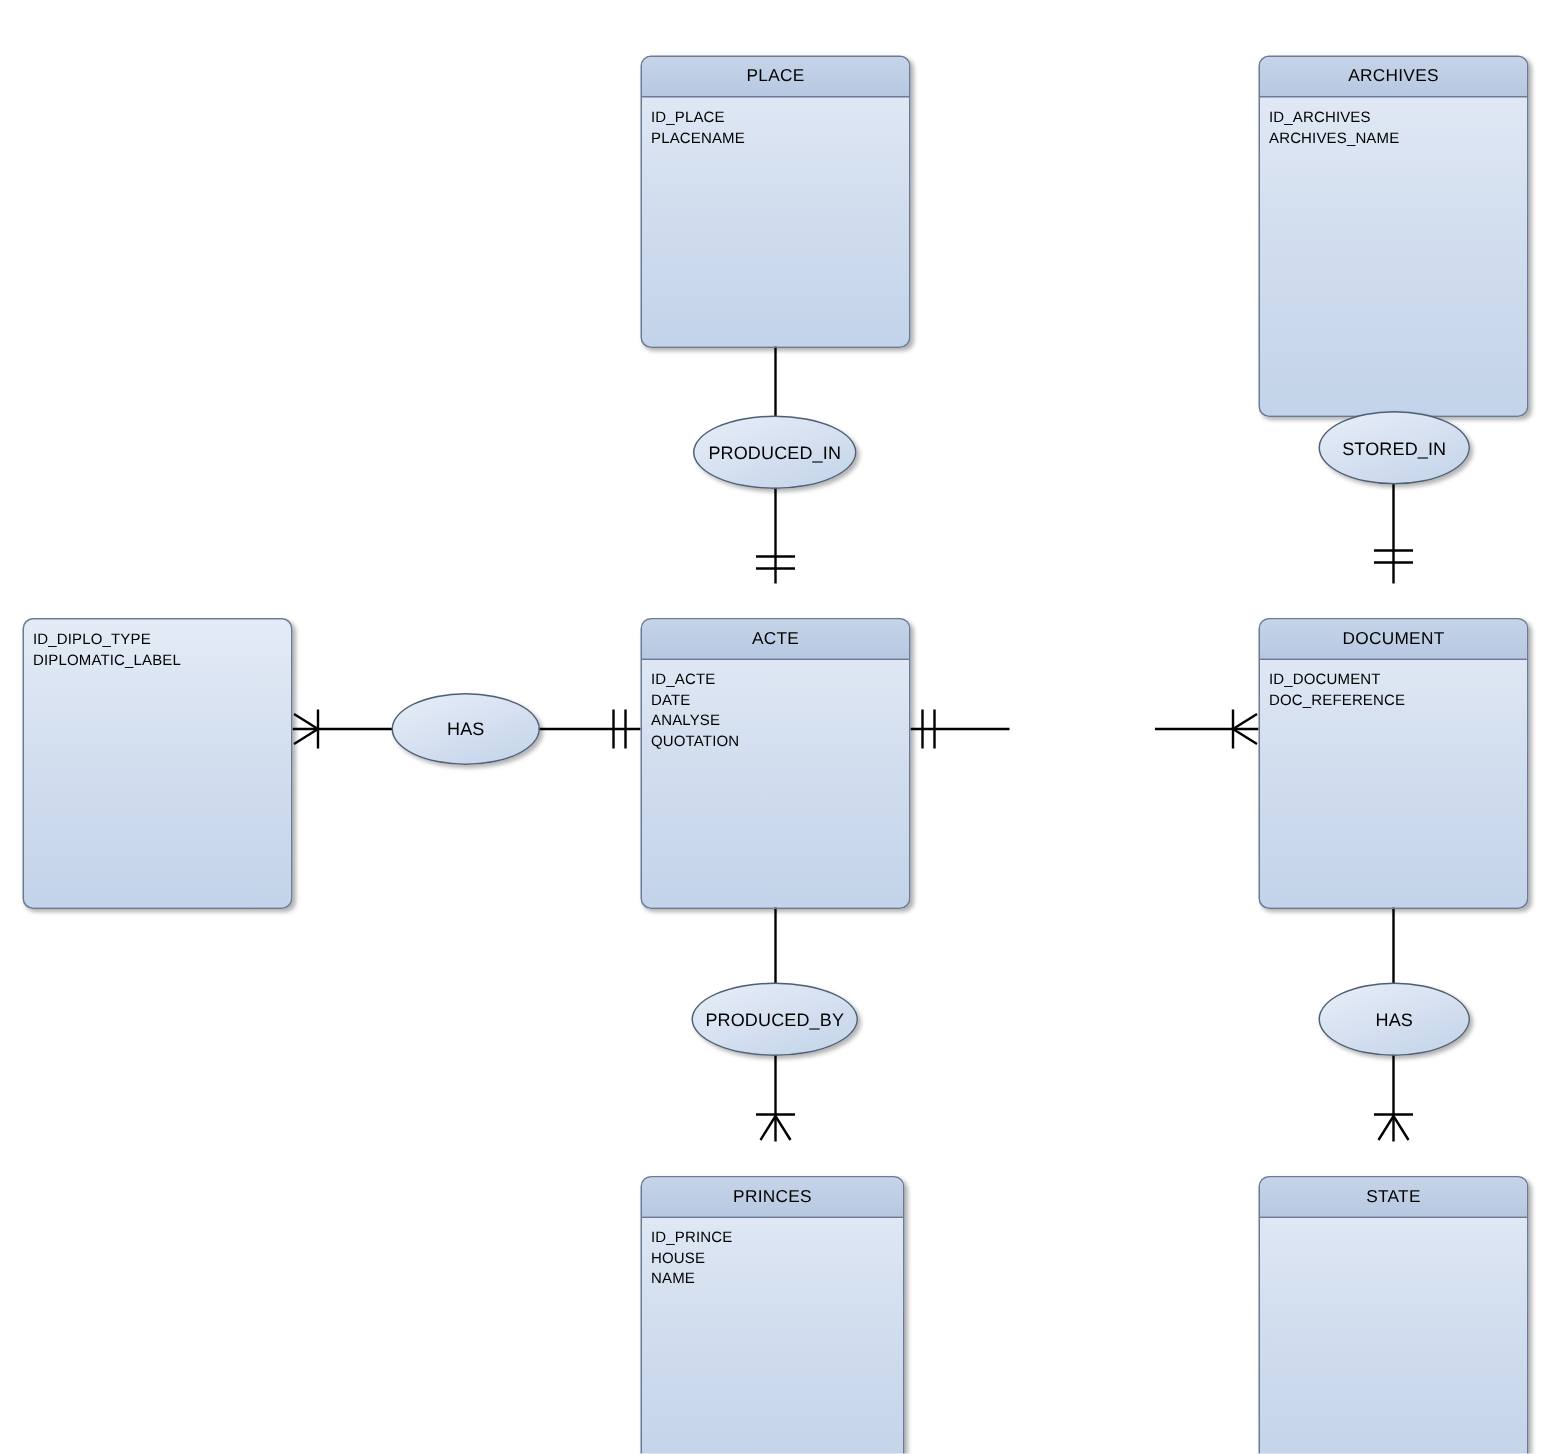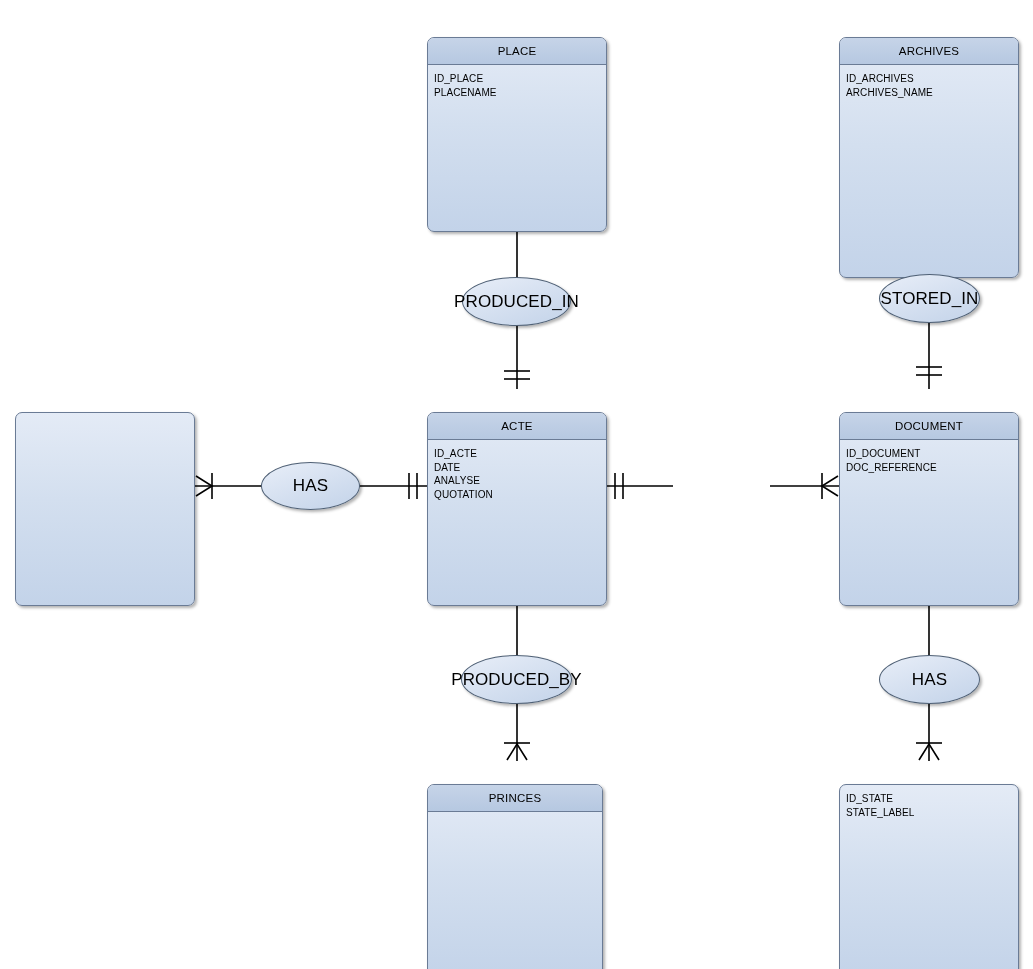--- a/index.html
+++ b/index.html
@@ -49,21 +49,21 @@
 
   
   .rel{
     position:absolute;
     box-sizing:border-box;
     border:1px solid #4f6075;
     border-radius:50%;
     background:linear-gradient(160deg,#e8eef8 0%,#d9e3f2 40%,#c3d3e9 100%);
     box-shadow:2px 2px 3px rgba(0,0,0,0.30);
     display:flex;align-items:center;justify-content:center;
-    font-size:17px;color:#000;
+    font-size:12px;color:#000;
     z-index:6;
     letter-spacing:0.1px;
     text-align:right;
   }
 
   
   #wires{position:absolute;left:0;top:0;width:1033px;height:969px;z-index:2;}
   #wires line, #wires polyline{stroke:#000;fill:none;}
 </style>
 </head>
@@ -148,20 +148,24 @@
 
   <div class="entity" style="left:839px;top:14px;width:180px;height:241px;">
     <div class="entity-header">ARCHIVES</div>
     <div class="entity-body">
       <div class="attr">ID_ARCHIVES</div>
       <div class="attr">ARCHIVES_NAME</div>
     </div>
   </div>
 
   <div class="entity" style="left:15px;top:389px;width:180px;height:194px;">
+    <div class="entity-body">
+      <div class="attr">ID_DIPLO_TYPE</div>
+      <div class="attr">DIPLOMATIC_LABEL</div>
+    </div>
   </div>
 
   <div class="entity" style="left:427px;top:389px;width:180px;height:194px;">
     <div class="entity-header">ACTE</div>
     <div class="entity-body">
       <div class="attr">ID_ACTE</div>
       <div class="attr">DATE</div>
       <div class="attr">ANALYSE</div>
       <div class="attr">QUOTATION</div>
     </div>
@@ -170,27 +174,29 @@
   <div class="entity" style="left:839px;top:389px;width:180px;height:194px;">
     <div class="entity-header">DOCUMENT</div>
     <div class="entity-body">
       <div class="attr">ID_DOCUMENT</div>
       <div class="attr">DOC_REFERENCE</div>
     </div>
   </div>
 
   <div class="entity" style="left:427px;top:761px;width:176px;height:195px;">
     <div class="entity-header">PRINCES</div>
+    <div class="entity-body">
+      <div class="attr">ID_PRINCE</div>
+      <div class="attr">HOUSE</div>
+      <div class="attr">NAME</div>
+    </div>
   </div>
 
   <div class="entity" style="left:839px;top:761px;width:180px;height:195px;">
-    <div class="entity-body">
-      <div class="attr">ID_STATE</div>
-      <div class="attr">STATE_LABEL</div>
-    </div>
+    <div class="entity-header">STATE</div>
   </div>
 
   <div class="rel" style="left:462px;top:277px;width:109px;height:49px;">PRODUCED_IN</div>
 
   <div class="rel" style="left:879px;top:274px;width:101px;height:49px;">STORED_IN</div>
 
   <div class="rel" style="left:261px;top:462px;width:99px;height:48px;">HAS</div>
 
 
   <div class="rel" style="left:461px;top:655px;width:111px;height:49px;">PRODUCED_BY</div>

